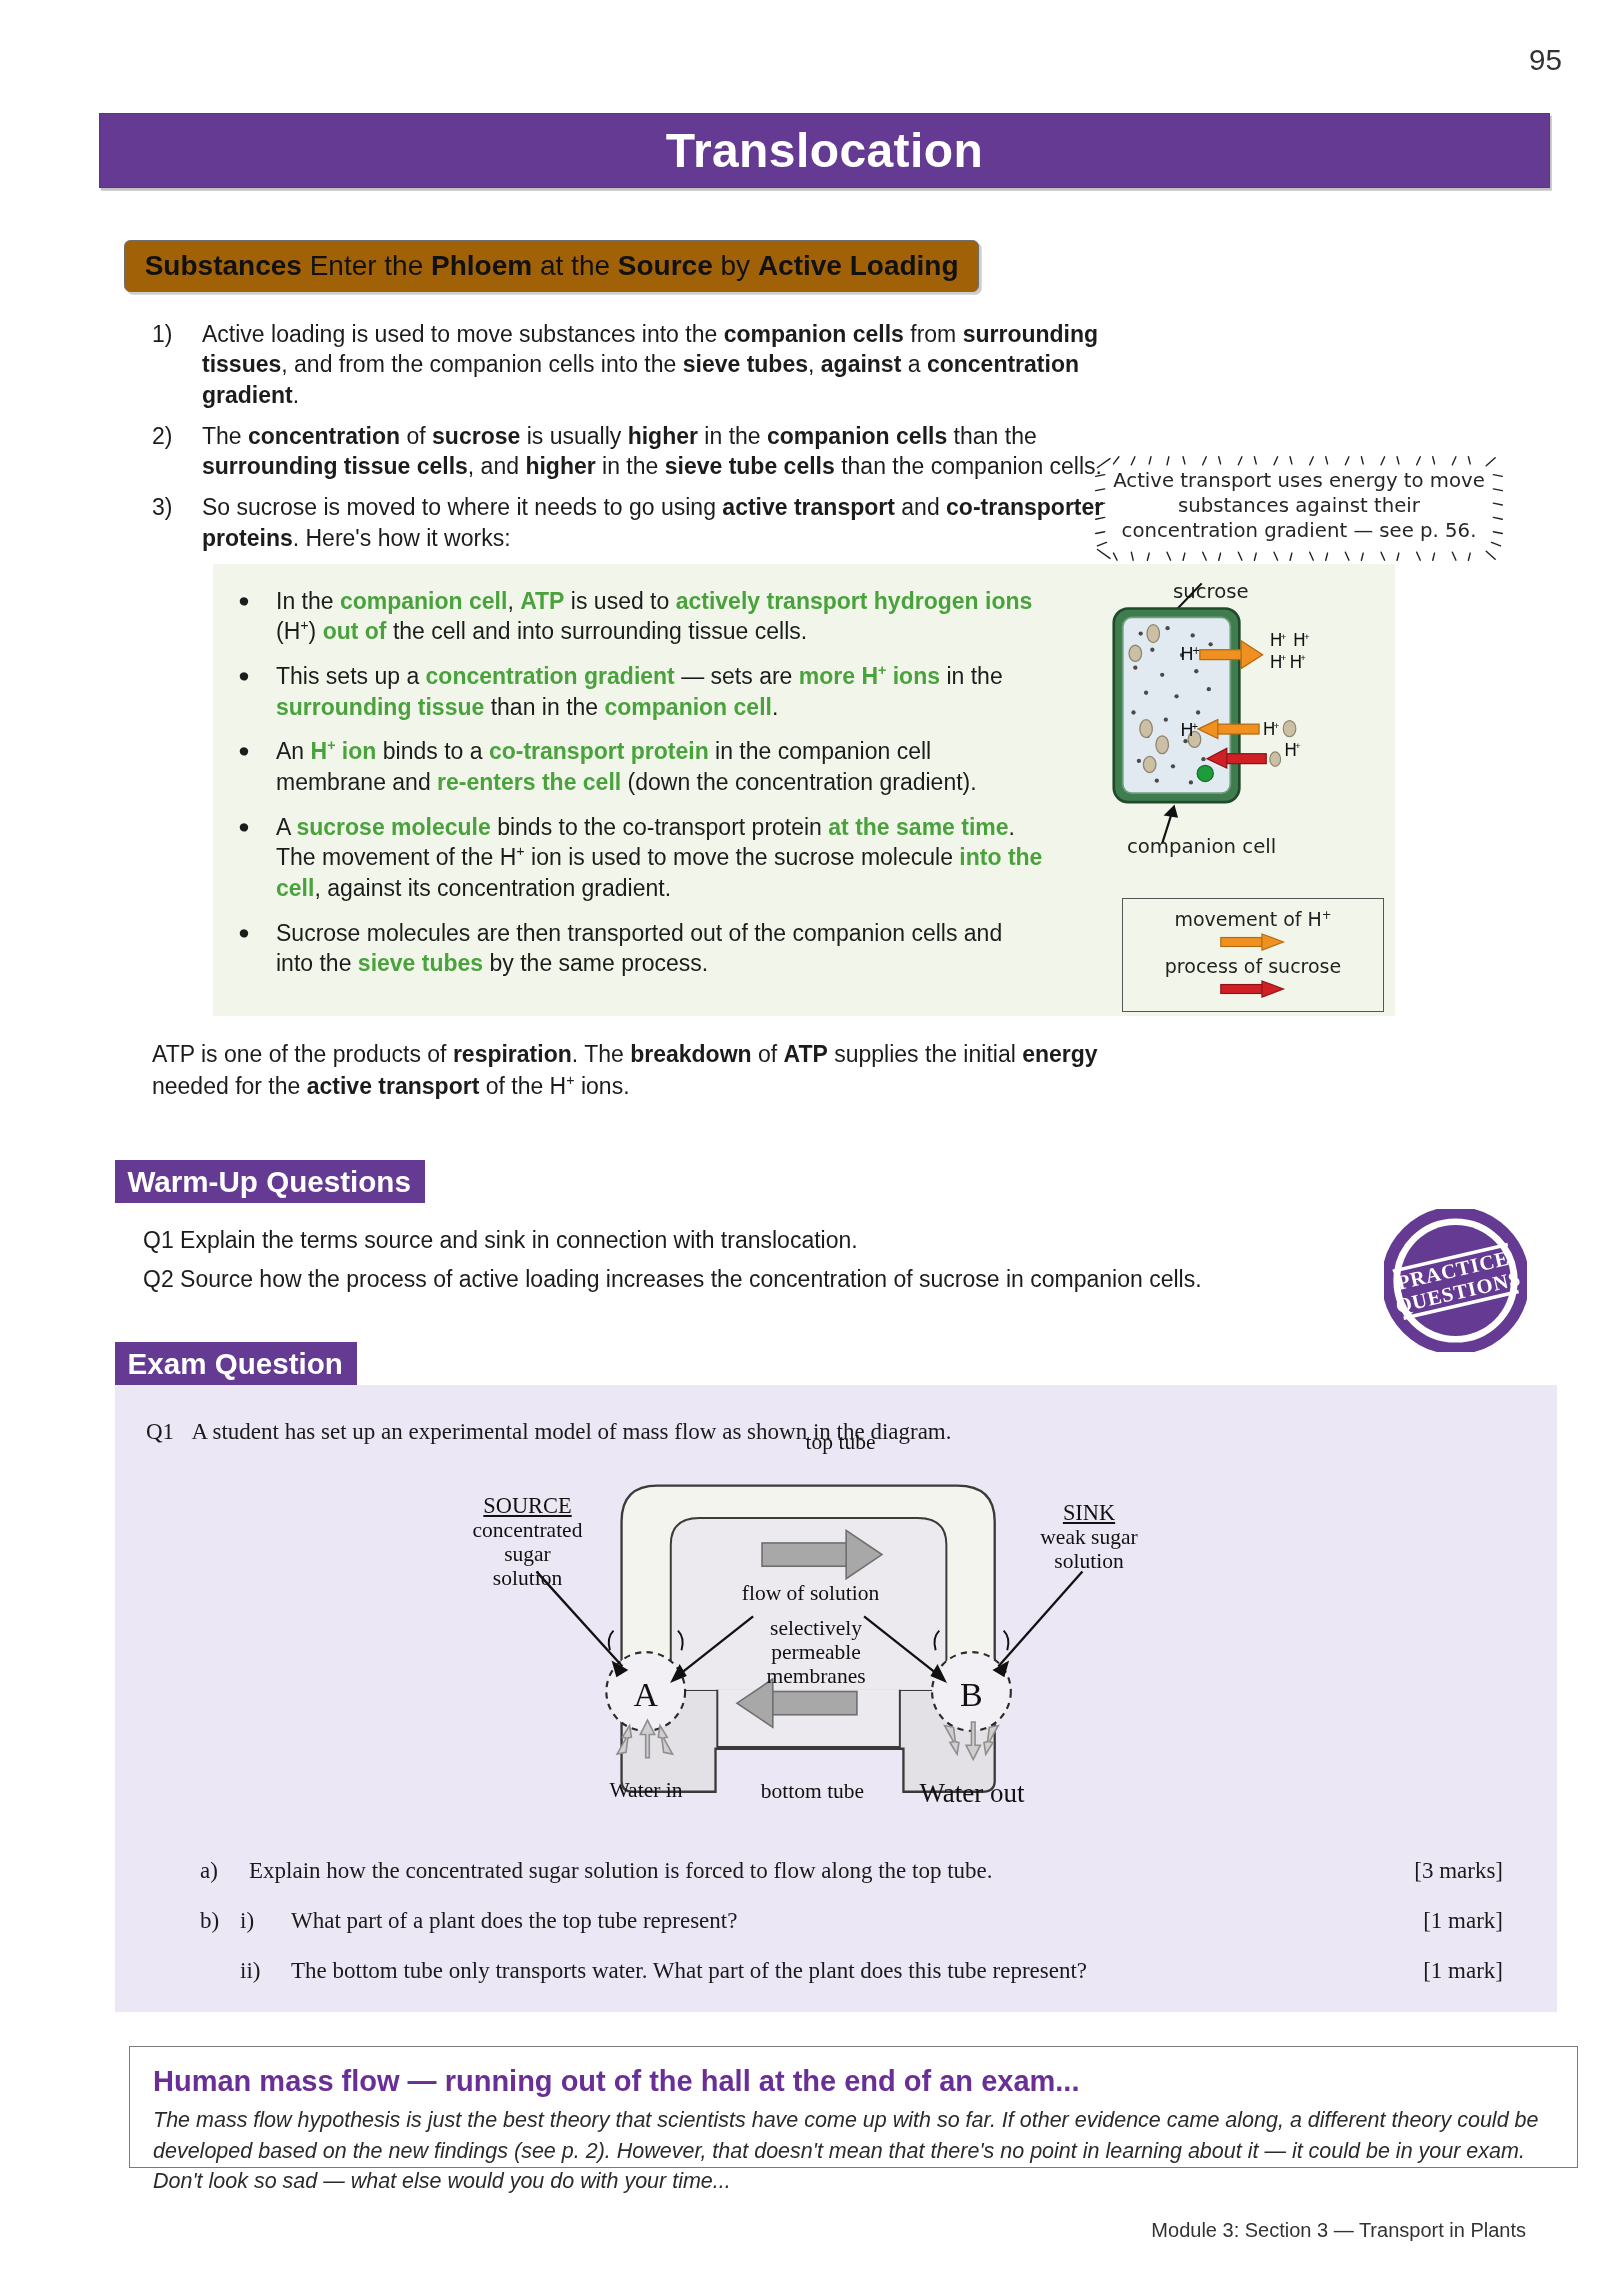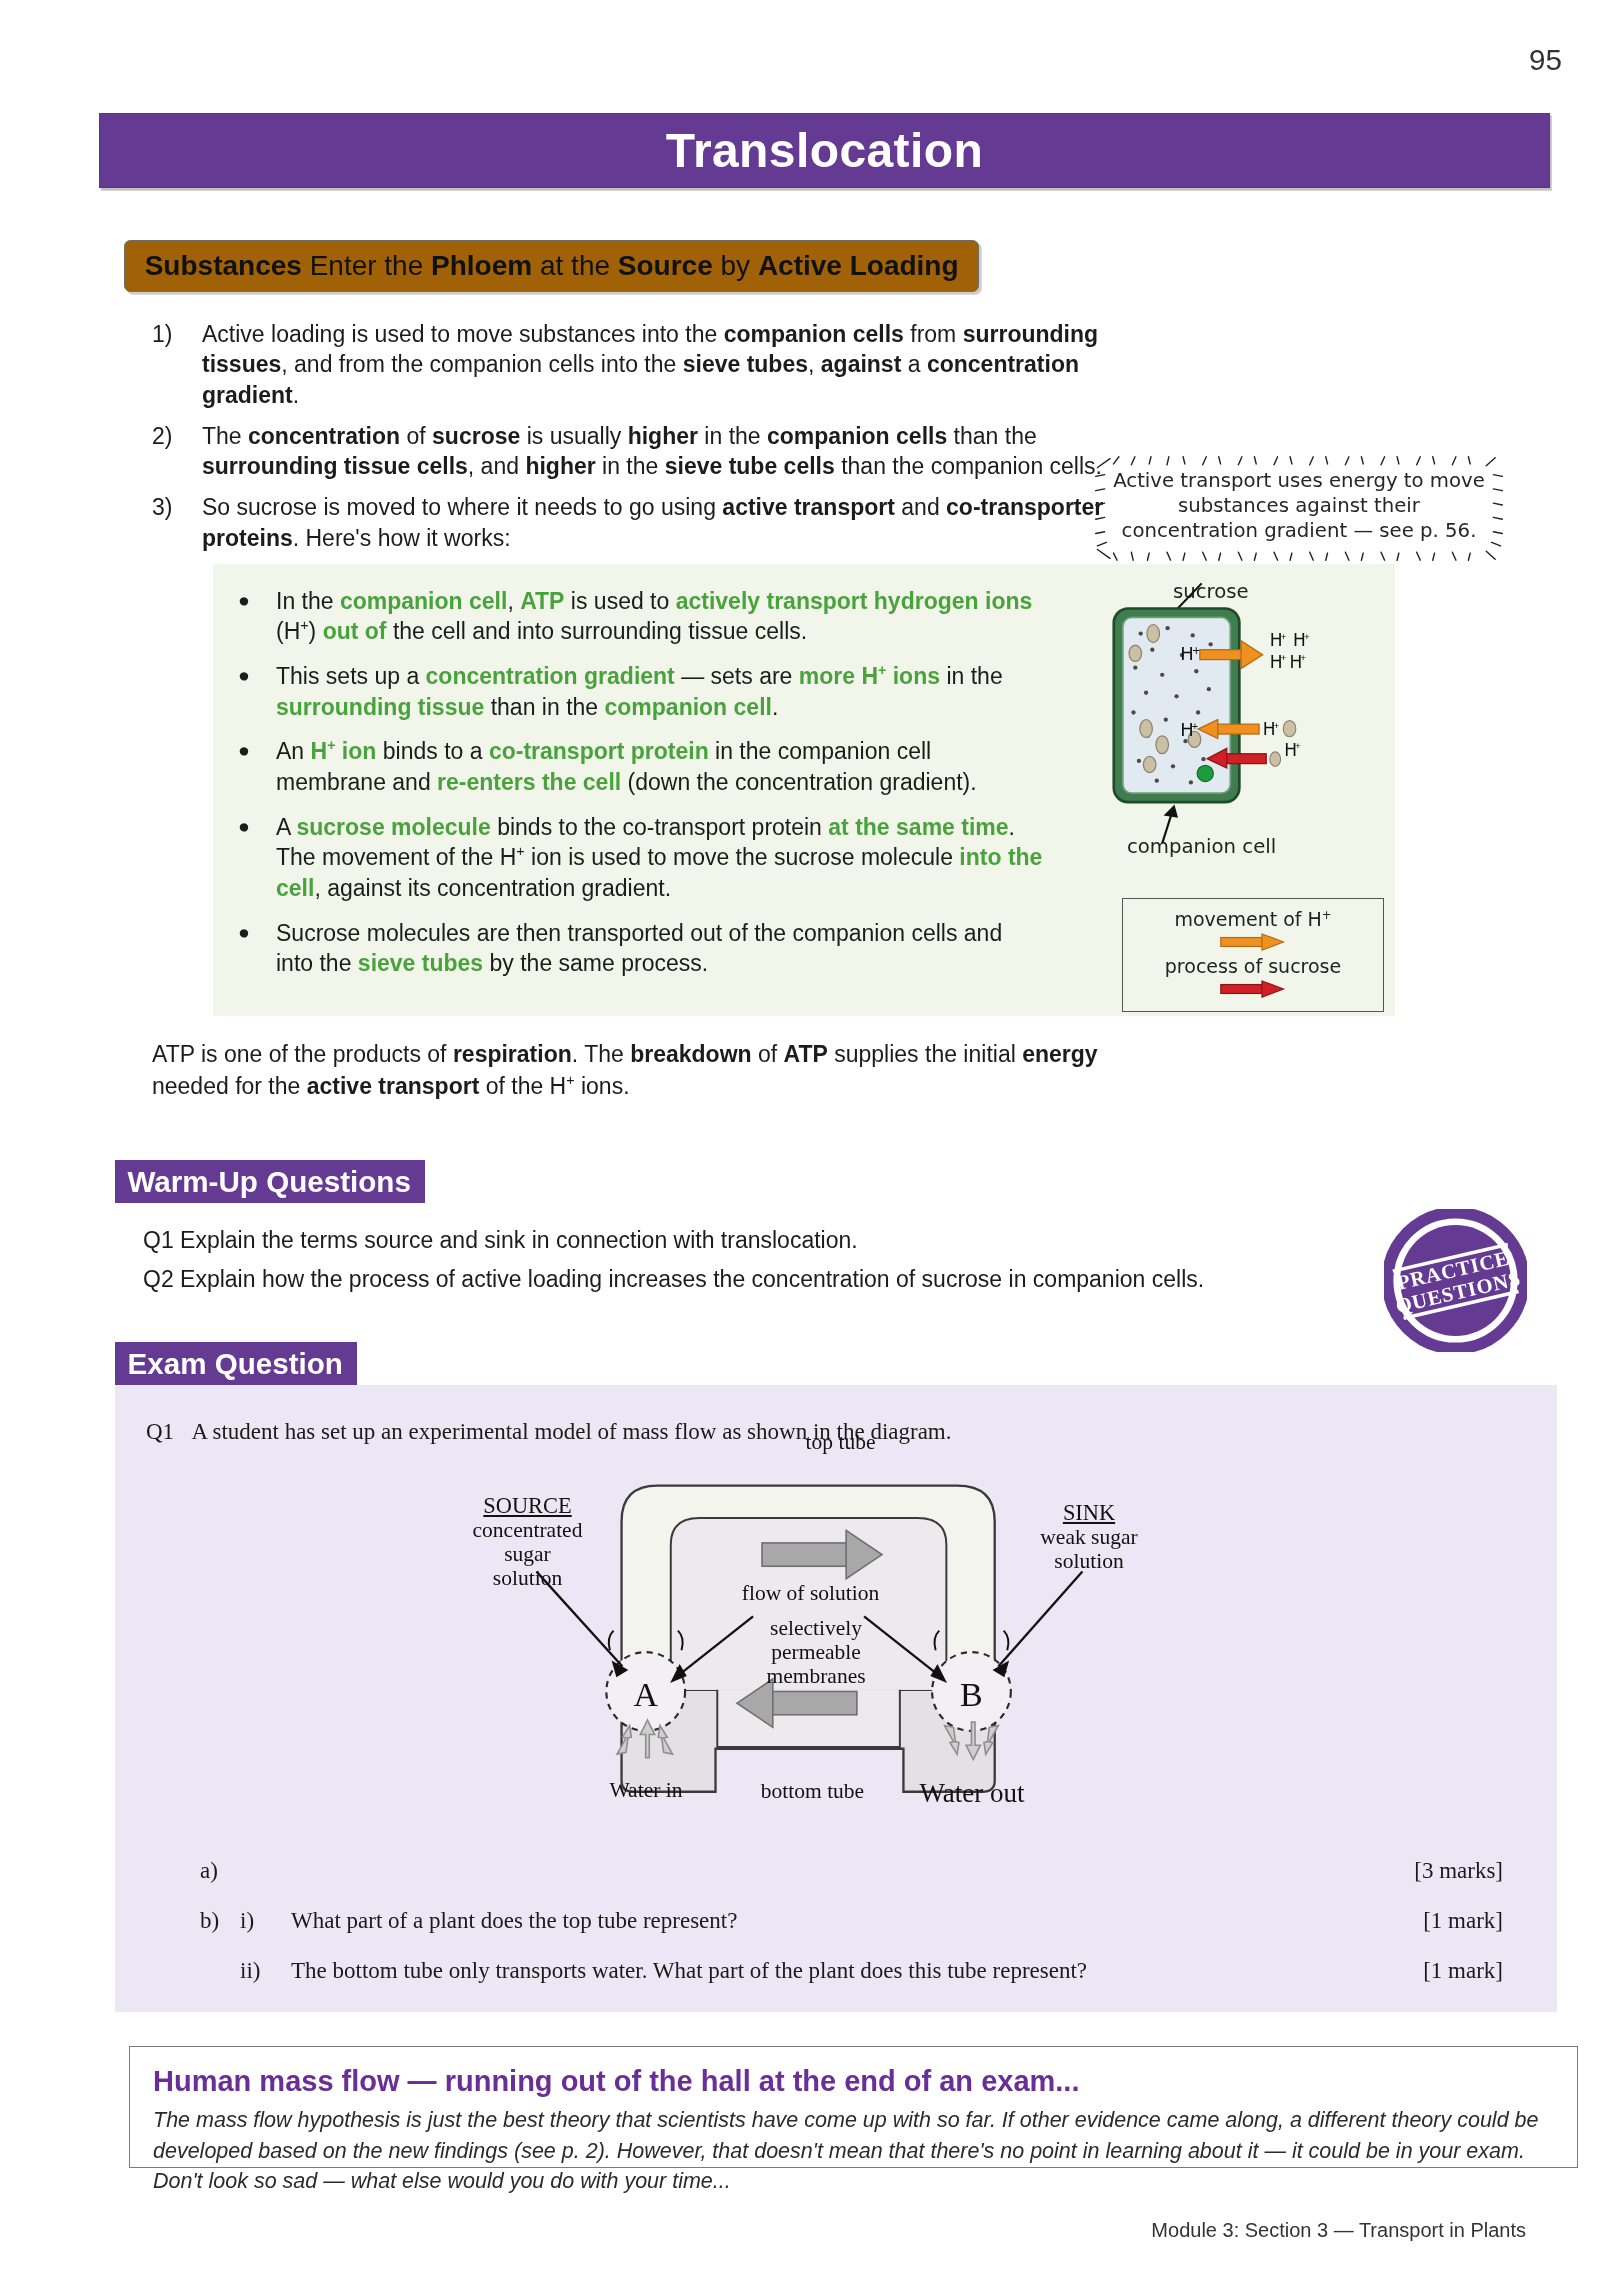--- a/index.html
+++ b/index.html
@@ -505,21 +505,21 @@
       </svg>
     </div>
   </div>
 
   <div class="atp-para" id="atp-para"><span>ATP is one of the products of </span><b>respiration</b><span>.  The </span><b>breakdown</b><span> of </span><b>ATP</b><span> supplies the initial </span><b>energy</b><span> needed for the </span><b>active transport</b><span> of the H</span><sup style="font-size: 0.62em;">+</sup><span> ions.</span></div>
 
   <div class="purple-tab" id="warmup-tab">
     <span>Warm-Up Questions</span>
   </div>
   <div class="warm-q" id="warm-q1">Q1  Explain the terms source and sink in connection with translocation.</div>
-  <div class="warm-q" id="warm-q2">Q2  Explain how the process of active loading increases the concentration of sucrose in companion cells.</div>
+  <div class="warm-q" id="warm-q2">Q2  Source how the process of active loading increases the concentration of sucrose in companion cells.</div>
 
   <div class="stamp">
     <svg viewBox="0 0 160 160" width="143" height="143">
       <circle cx="80" cy="80" r="76" fill="none" stroke="#653a93" stroke-width="13"></circle>
       <circle cx="80" cy="80" r="62" fill="#653a93"></circle>
       <g transform="rotate(-13 80 80)">
         <line x1="14" y1="54" x2="146" y2="54" stroke="#ffffff" stroke-width="4"></line>
         <line x1="14" y1="108" x2="146" y2="108" stroke="#ffffff" stroke-width="4"></line>
         <text x="80" y="76" text-anchor="middle" fill="#ffffff" font-family="Liberation Serif, serif" font-size="23" font-weight="bold" letter-spacing="1">PRACTICE</text>
         <text x="80" y="101" text-anchor="middle" fill="#ffffff" font-family="Liberation Serif, serif" font-size="23" font-weight="bold" letter-spacing="1">QUESTIONS</text>
@@ -612,20 +612,21 @@
       <div class="mf-label" style="left:319px; top:115px; width:179px; font-size:21.5px;">flow of solution</div>
       <div class="mf-label" style="left:347px; top:150px; width:134px; font-size:21.5px; white-space:pre-line;">selectively
 permeable
 membranes</div>
       <div class="mf-label" style="left:177px; top:312px; width:134px; font-size:21.5px;">Water in</div>
       <div class="mf-label" style="left:330px; top:313px; width:161px; font-size:21.5px;">bottom tube</div>
       <div class="mf-label" style="left:503px; top:312px; width:134px; font-size:27px;">Water out</div>
     </div>
 
     <div class="exam-sub" style="left:85px; top:473px;">a)</div>
+    <div class="exam-sub" style="left:134px; top:473px;">Explain how the concentrated sugar solution is forced to flow along the top tube.</div>
     <div class="exam-marks" style="top:473px;">[3 marks]</div>
 
     <div class="exam-sub" style="left:85px; top:523px;">b)</div>
     <div class="exam-sub" style="left:125px; top:523px;">i)</div>
     <div class="exam-sub" style="left:176px; top:523px;">What part of a plant does the top tube represent?</div>
     <div class="exam-marks" style="top:523px;">[1 mark]</div>
 
     <div class="exam-sub" style="left:125px; top:573px;">ii)</div>
     <div class="exam-sub" style="left:176px; top:573px;">The bottom tube only transports water.  What part of the plant does this tube represent?</div>
     <div class="exam-marks" style="top:573px;">[1 mark]</div>

